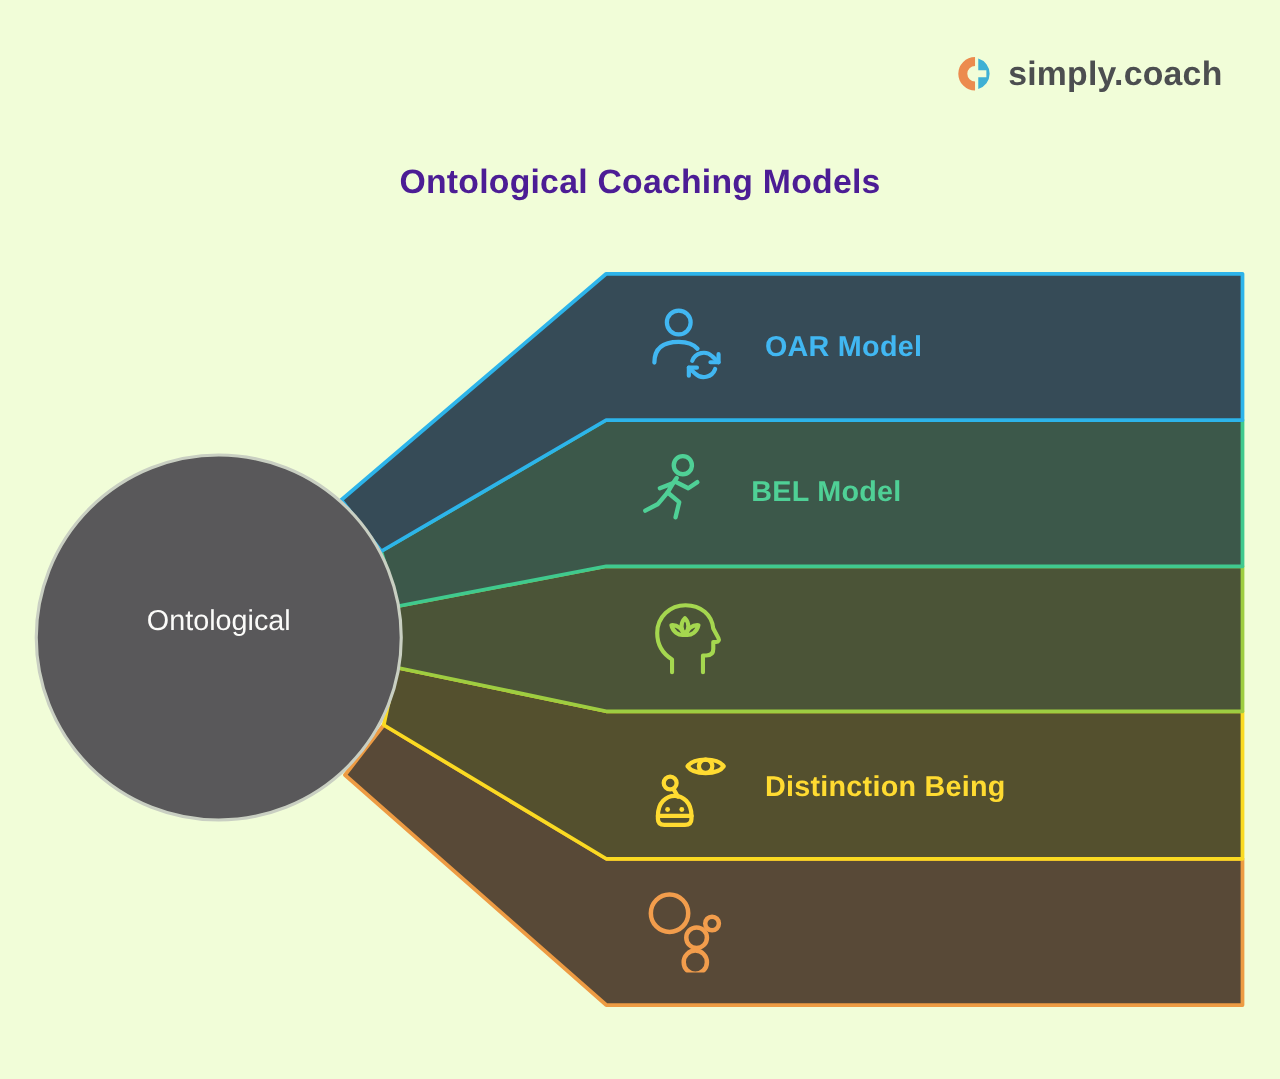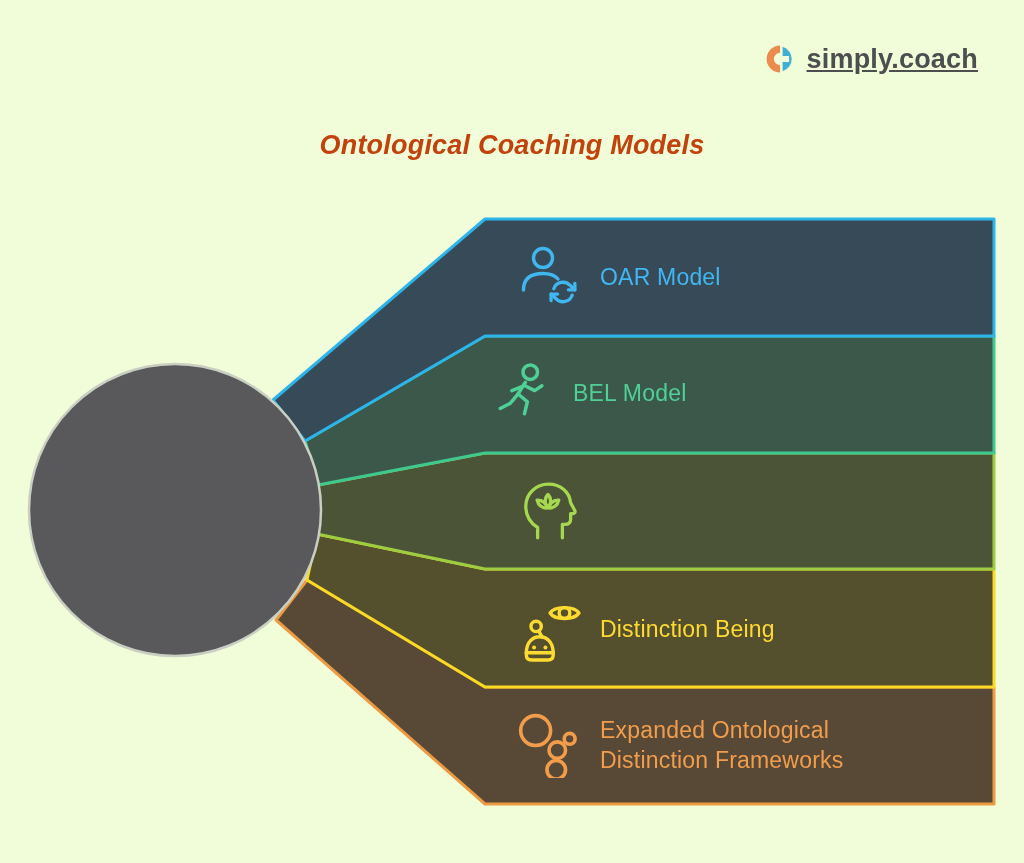--- a/index.html
+++ b/index.html
@@ -13,71 +13,72 @@
          font-size:27px;font-weight:700;letter-spacing:.2px;}
 
   .fan{position:absolute;top:0;left:0;}
 
   .hub-label{position:absolute;left:45px;top:481px;width:260px;text-align:center;
              font-size:23px;line-height:31px;font-weight:400;}
   .hub-label span{display:block;}
 
   .branch-row{position:absolute;display:flex;align-items:center;gap:19px;}
   .branch-row .icon{flex:0 0 auto;display:block;}
-  .branch-label{font-size:23px;line-height:30px;font-weight:400;letter-spacing:.2px;}
+  .branch-label{font-size:23px;line-height:30px;font-weight:700;letter-spacing:.2px;margin-left:12px;}
   .branch-label span{display:block;}
 
   svg *{vector-effect:none;}
 </style>
 </head>
 <body>
 
 <div class="canvas">
 
   <div class="brand">
     <svg width="34" height="34" viewBox="0 0 33 33">
       <path d="M17.5 3.5 A13 13 0 1 0 17.5 29.5 L17.5 22.5 A6 6 0 0 1 17.5 10.5 Z" stroke="none" stroke-linejoin="round" fill="#ec8b4e"></path>
       <path d="M20 4.7 A12.3 12.3 0 0 1 20 28.3 L20 19.3 H26.3 V13.7 H20 Z" stroke="none" stroke-linejoin="round" fill="#3fb0d4"></path>
     </svg>
-    <span class="brand-text" style="color: rgb(76, 78, 80); text-decoration: underline;">simply.coach</span>
+    <span class="brand-text" style="color: rgb(76, 78, 80);">simply.coach</span>
   </div>
 
-  <h1 class="title" style="color: #c2410c; font-style: italic;">Ontological Coaching Models</h1>
+  <h1 class="title" style="color: #4c1d95;">Ontological Coaching Models</h1>
 
   <svg class="fan" width="1024" height="863" viewBox="0 0 1024 863">
     <g stroke-width="3" stroke-linejoin="round" fill="none">
       <polygon points="307,580 485,687 994,687 994,804 485,804 276,620" fill="#584937" stroke="#ed9b43"></polygon>
       <polygon points="317,534 485,569 994,569 994,687 485,687 307,580" fill="#54502e" stroke="#fada22"></polygon>
       <polygon points="318,485 485,453 994,453 994,569 485,569 317,534" fill="#4b5437" stroke="#9ecd41"></polygon>
       <polygon points="305,441 485,336 994,336 994,453 485,453 318,485" fill="#3c584a" stroke="#40c98e"></polygon>
       <polygon points="273,400 485,219 994,219 994,336 485,336 305,441" fill="#364b57" stroke="#2db4ea"></polygon>
     </g>
     <circle cx="175" cy="510" r="146" stroke-width="2.5" fill="#59585a" stroke="#c9cfc2"></circle>
   </svg>
 
   <div class="hub-label" style="color: rgb(251, 251, 249);">
+    <span>Ontological</span>
   </div>
 
   <div class="branch-row" style="left: 517px; top: 245px; color: rgb(65, 183, 242);">
     <svg class="icon" width="64" height="64" viewBox="0 0 64 64" fill="none" stroke="currentColor" stroke-width="3.4" stroke-linecap="round" stroke-linejoin="round">
       <circle cx="26" cy="13" r="9.5"></circle>
       <path d="M6.5 45 C6.5 33 14 28.5 26 28.5 C33 28.5 38 30.5 41 34"></path>
       <g transform="translate(33,34) scale(1.08)" stroke-width="3.1">
         <polyline points="23 4 23 10 17 10"></polyline>
         <polyline points="1 20 1 14 7 14"></polyline>
         <path d="M3.51 9a9 9 0 0 1 14.85-3.36L23 10M1 14l4.64 4.36A9 9 0 0 0 20.49 15"></path>
       </g>
     </svg>
     <div class="branch-label">
       <span>OAR Model</span>
       <span></span>
     </div>
   </div>
 
-  <div class="branch-row" style="left: 492px; top: 362px; color: rgb(79, 208, 150);">
+  <div class="branch-row" style="left: 508px; top: 362px; color: rgb(79, 208, 150);">
     <svg class="icon" width="62" height="62" viewBox="0 0 64 64" fill="none" stroke="currentColor" stroke-width="3.6" stroke-linecap="round" stroke-linejoin="round">
       <circle cx="39.5" cy="10.5" r="7.5"></circle>
       <path d="M34.5 21 C31.5 25 29.5 28.5 27 33"></path>
       <path d="M33 24 L44 29.5 L51.5 24.5"></path>
       <path d="M31 25.5 L20.5 29.5"></path>
       <path d="M27 33 L36.5 41 L33.5 53.5"></path>
       <path d="M27 33 L19 42.5 L8.5 48"></path>
     </svg>
     <div class="branch-label">
       <span>BEL Model</span>
@@ -111,19 +112,15 @@
     </div>
   </div>
 
   <div class="branch-row" style="left: 515px; top: 712px; color: rgb(242, 157, 76);">
     <svg class="icon" width="66" height="66" viewBox="0 0 64 64" fill="none" stroke="currentColor" stroke-width="3.5" stroke-linecap="round" stroke-linejoin="round">
       <circle cx="20" cy="18" r="14.5"></circle>
       <circle cx="53" cy="26" r="5.3"></circle>
       <circle cx="41" cy="37" r="8"></circle>
       <circle cx="40" cy="56" r="9"></circle>
     </svg>
-    <div class="branch-label">
-      <span>Expanded Ontological</span>
-      <span>Distinction Frameworks</span>
-    </div>
   </div>
 
 </div>
 
 </body></html>

